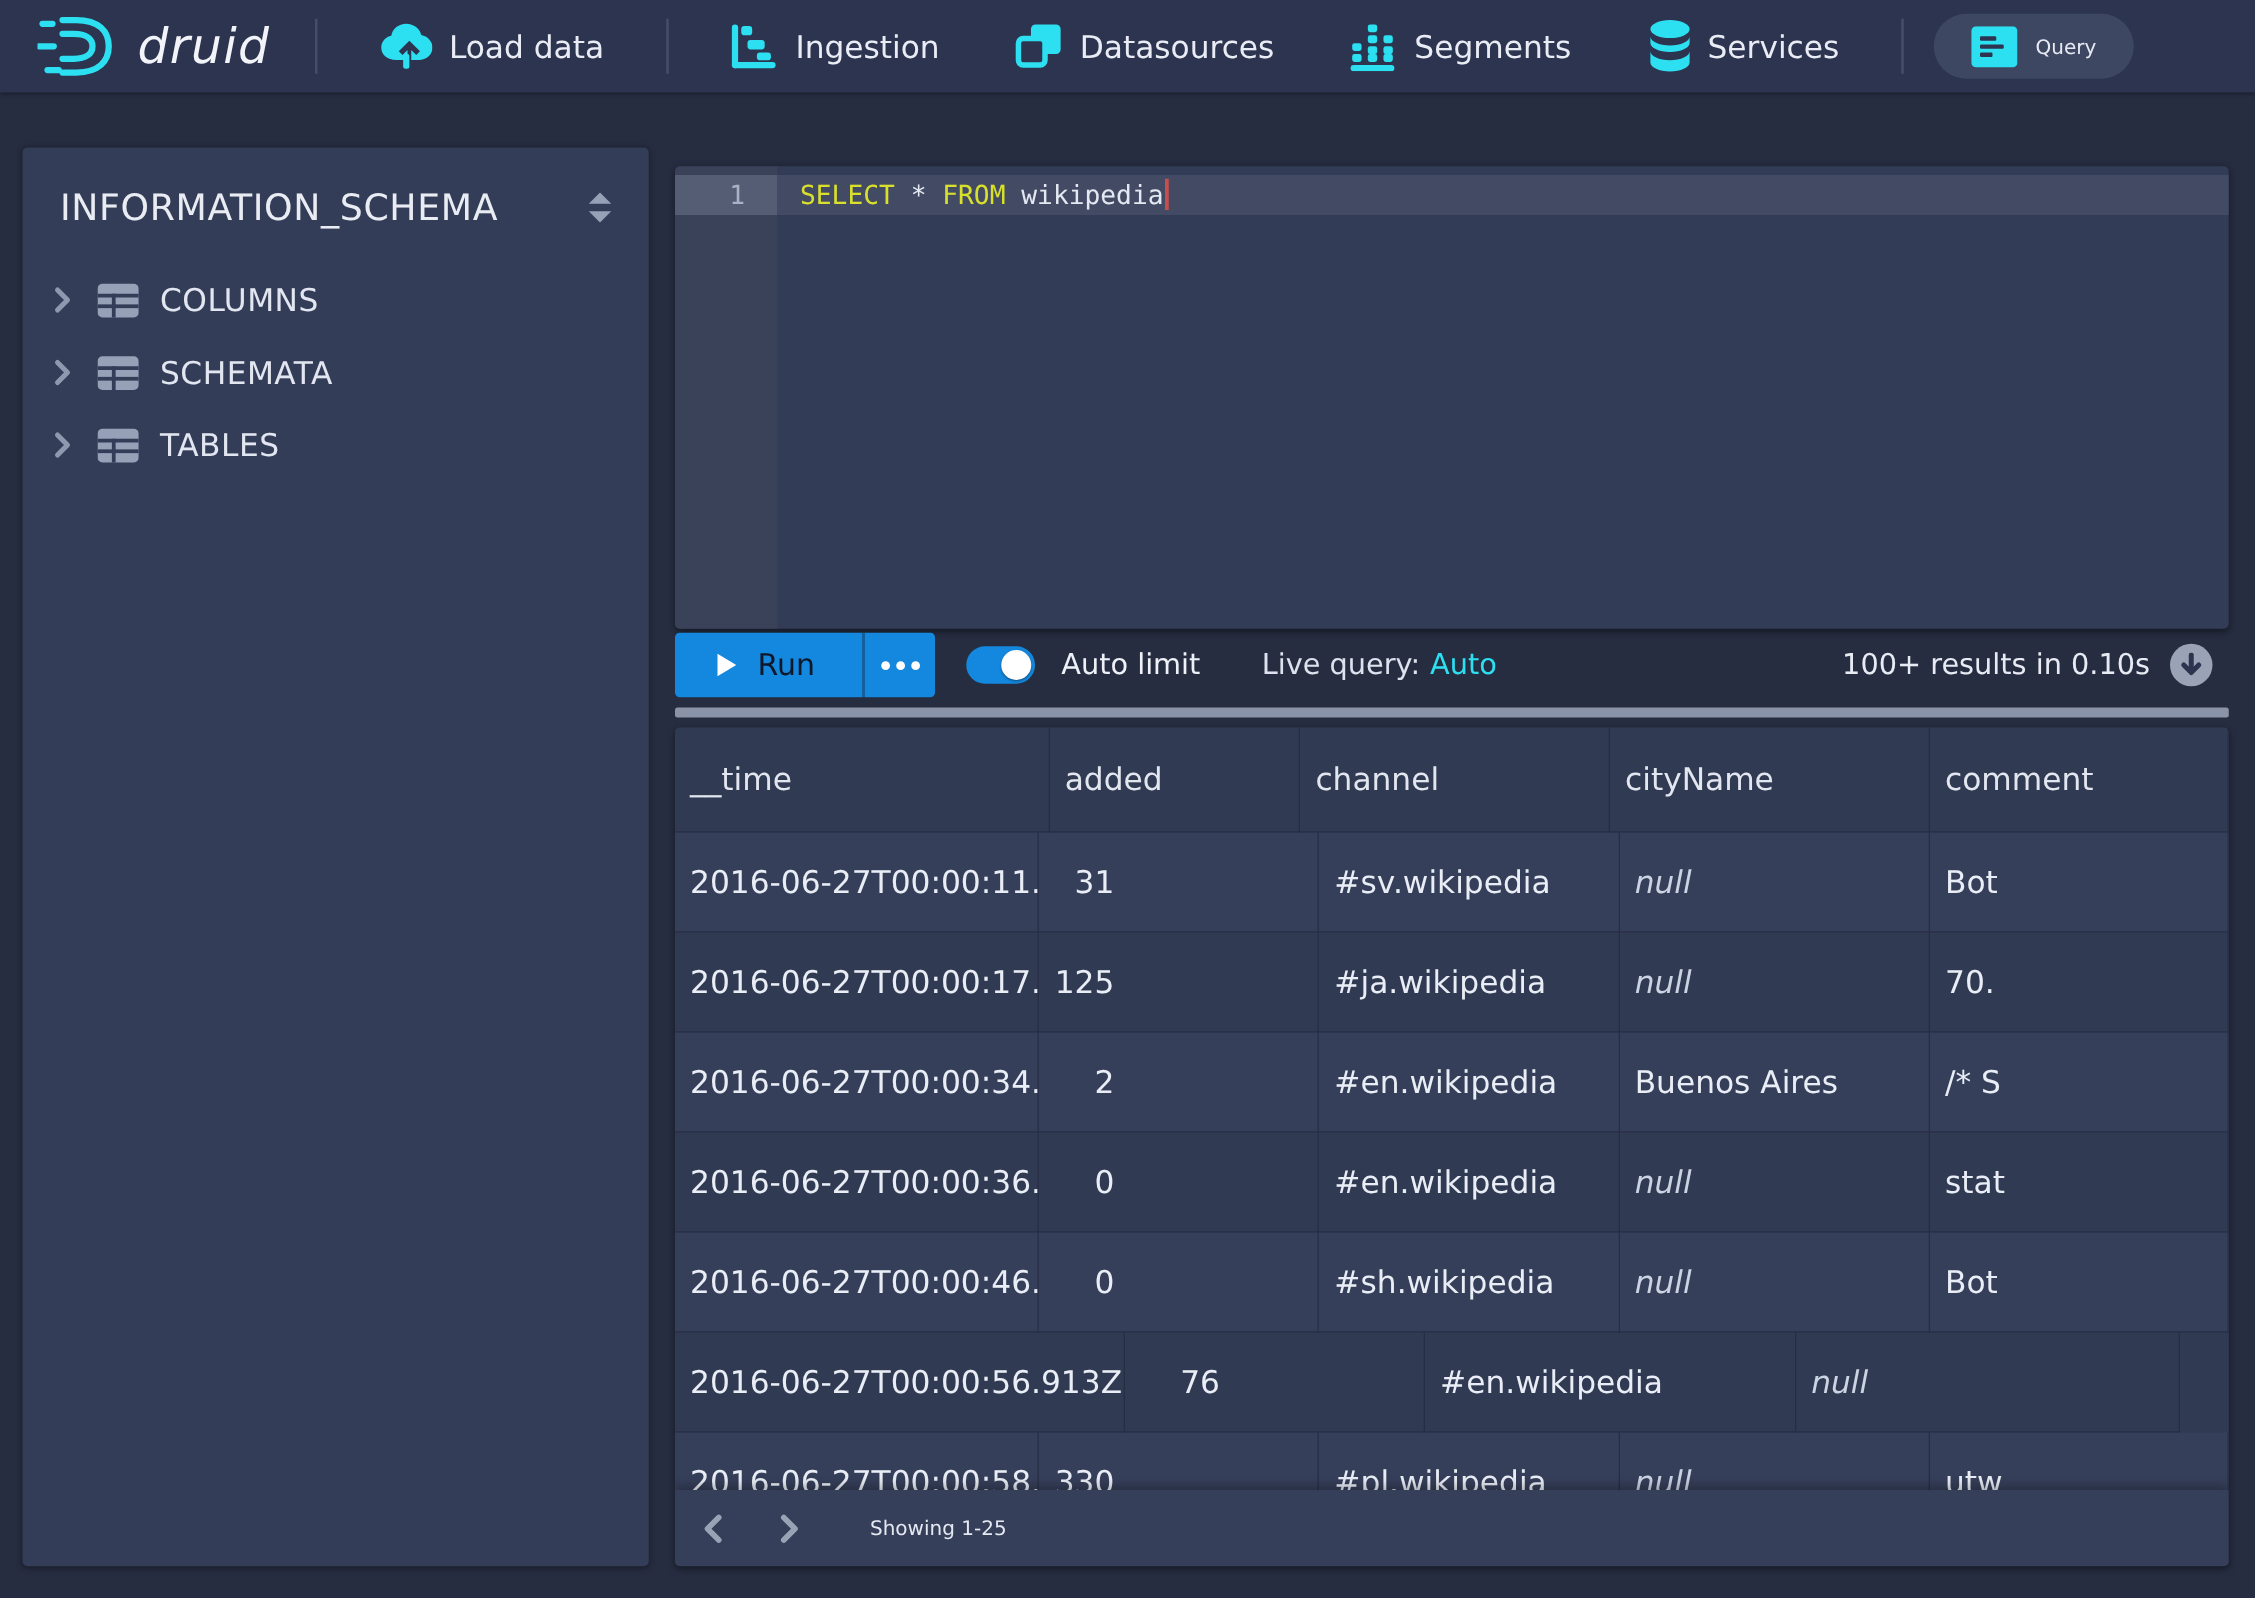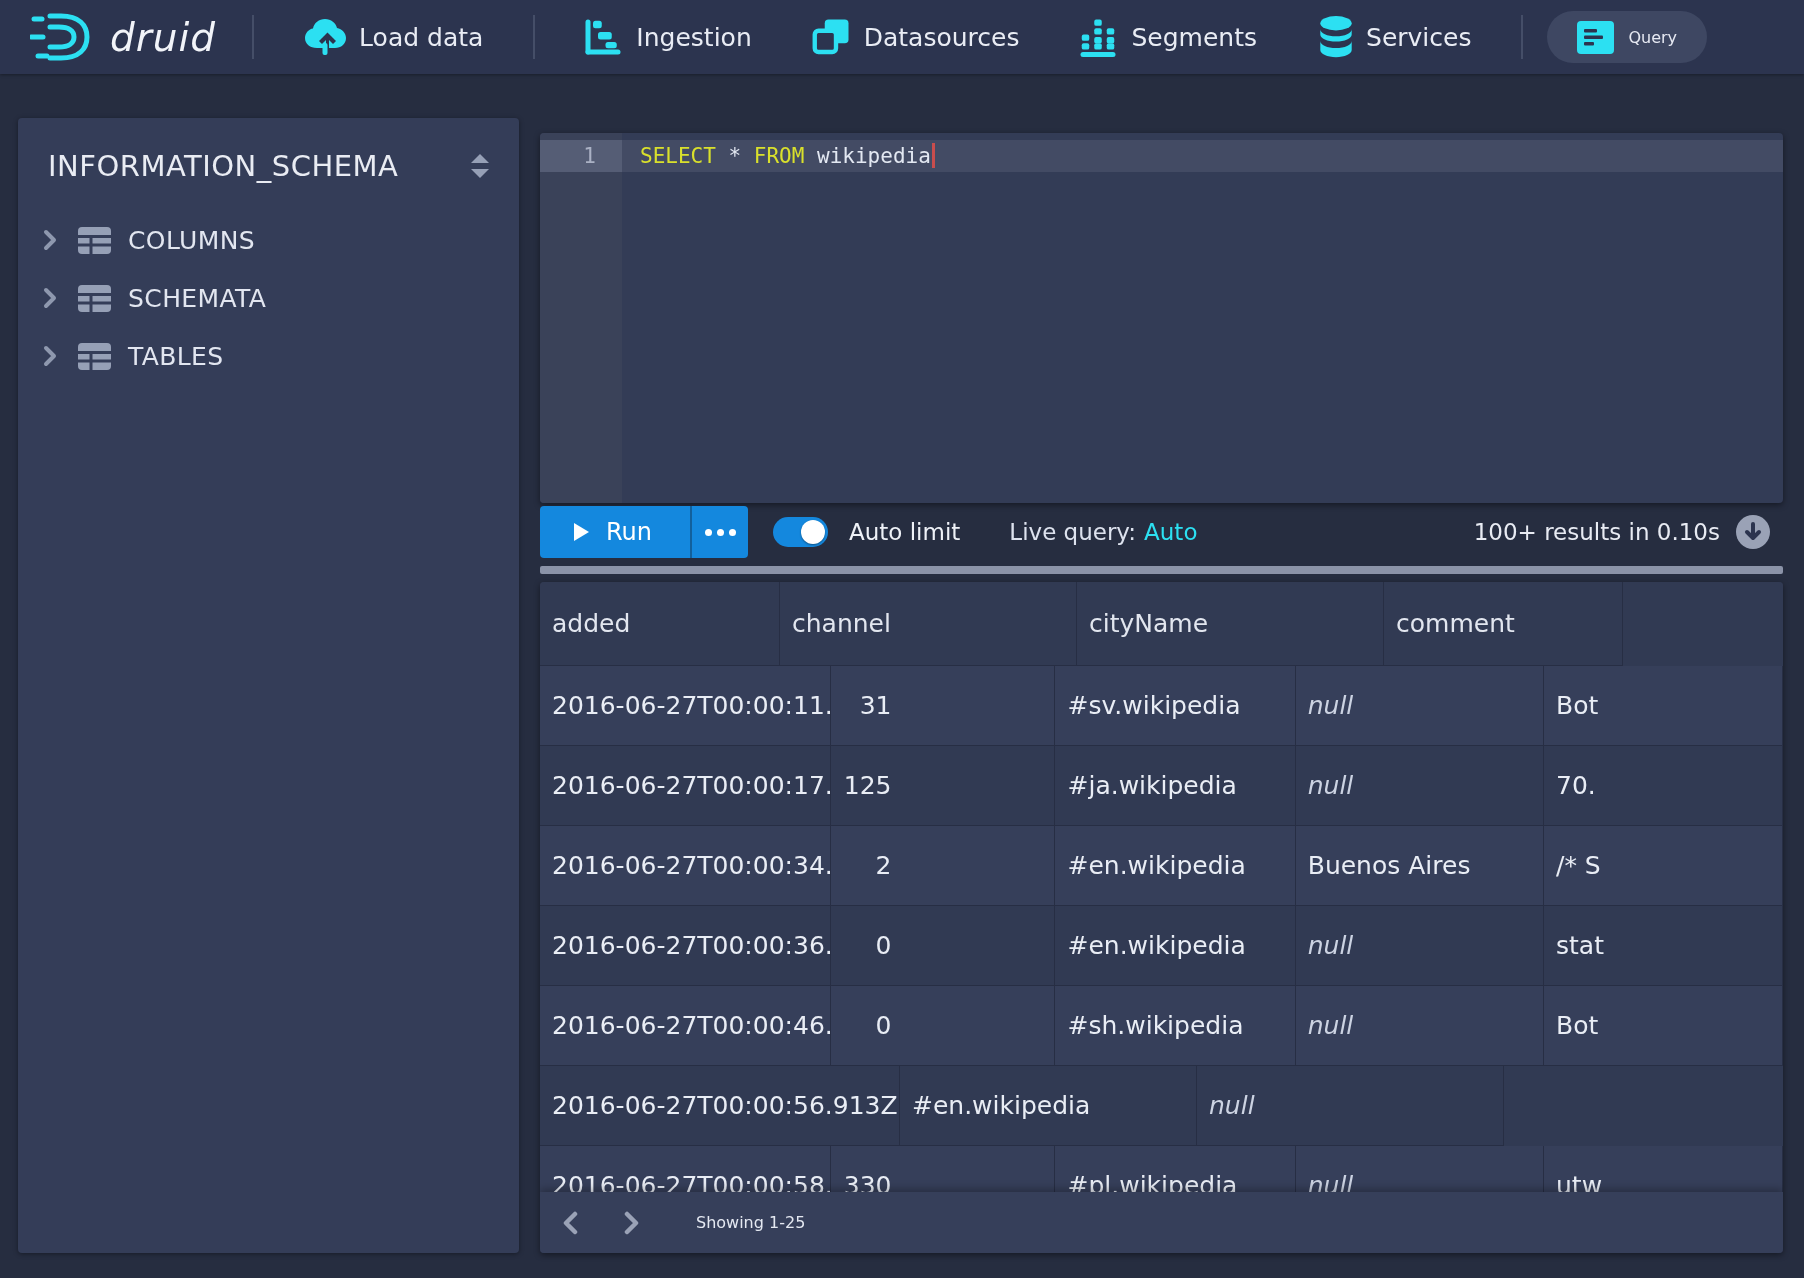--- a/index.html
+++ b/index.html
@@ -66,21 +66,21 @@
   .code-seg { flex:1; background:#434b64; padding-left:18px; white-space:pre; }
   .tok-kw { color:#d9e02c; }
   .tok-plain { color:#e3e8f2; }
   .cursor { display:inline-block; width:3px; height:25px; background:#c94d4d; vertical-align:-5px; margin-left:1px; }
 
   
   .run-row { position:absolute; left:0; top:373px; width:100%; height:52px; display:flex; align-items:center; }
   .run-btn { display:flex; height:52px; border-radius:4px; overflow:hidden; cursor:pointer;
     box-shadow:inset 0 -1px 1px rgba(0,0,0,.2); }
   .run-main { width:150px; background:#1488de; display:flex; align-items:center; padding-left:34px; gap:17px; }
-  .run-main .lbl { color:#ffffff; font-size:24px; }
+  .run-main .lbl { color:#0f172a; font-size:24px; }
   .play { width:0; height:0; border-left:15px solid #fff; border-top:9px solid transparent; border-bottom:9px solid transparent; }
   .run-dots { width:58px; background:#1488de; border-left:2px solid rgba(15,22,33,.35);
     display:flex; align-items:center; justify-content:center; gap:5px; }
   .run-dots i { width:7px; height:7px; border-radius:50%; background:#fff; }
   .switch { margin-left:25px; width:55px; height:30px; border-radius:15px; background:#1488de; position:relative; cursor:pointer; }
   .switch .knob { position:absolute; top:3px; left:28px; width:24px; height:24px; border-radius:50%; background:#fff;
     box-shadow:0 1px 2px rgba(0,0,0,.4); }
   .auto-limit { margin-left:21px; font-size:23px; color:#eef1f7; }
   .live-query { margin-left:49px; font-size:23px; color:#dde2ee; }
   .live-query .val { color:#2ce0f2; margin-left:8px; cursor:pointer; }
@@ -295,20 +295,21 @@
             <polyline points="3,10 9,16 15,10"></polyline>
           </g>
         </svg>
       </span>
     </div>
 
     <div class="splitter"></div>
 
     <div class="results">
       <div class="thead">
+        <div class="hcell c0">__time</div>
         <div class="hcell c1">added</div>
         <div class="hcell c2">channel</div>
         <div class="hcell c3">cityName</div>
         <div class="hcell c4">comment</div>
       </div>
       <div id="results-body">
           <div class="row odd">
             <div class="cell c0">2016-06-27T00:00:11.080Z</div>
             <div class="cell c1">31</div>
             <div class="cell c2">#sv.wikipedia</div>
@@ -338,20 +339,21 @@
           </div>
           <div class="row odd">
             <div class="cell c0">2016-06-27T00:00:46.874Z</div>
             <div class="cell c1">0</div>
             <div class="cell c2">#sh.wikipedia</div>
             <div class="cell c3 null">null</div>
             <div class="cell c4">Bot</div>
           </div>
           <div class="row even">
             <div class="cell c0">2016-06-27T00:00:56.913Z</div>
+            <div class="cell c1">76</div>
             <div class="cell c2">#en.wikipedia</div>
             <div class="cell c3 null">null</div>
           </div>
           <div class="row odd">
             <div class="cell c0">2016-06-27T00:00:58.599Z</div>
             <div class="cell c1">330</div>
             <div class="cell c2">#pl.wikipedia</div>
             <div class="cell c3 null">null</div>
             <div class="cell c4">utw</div>
           </div>

